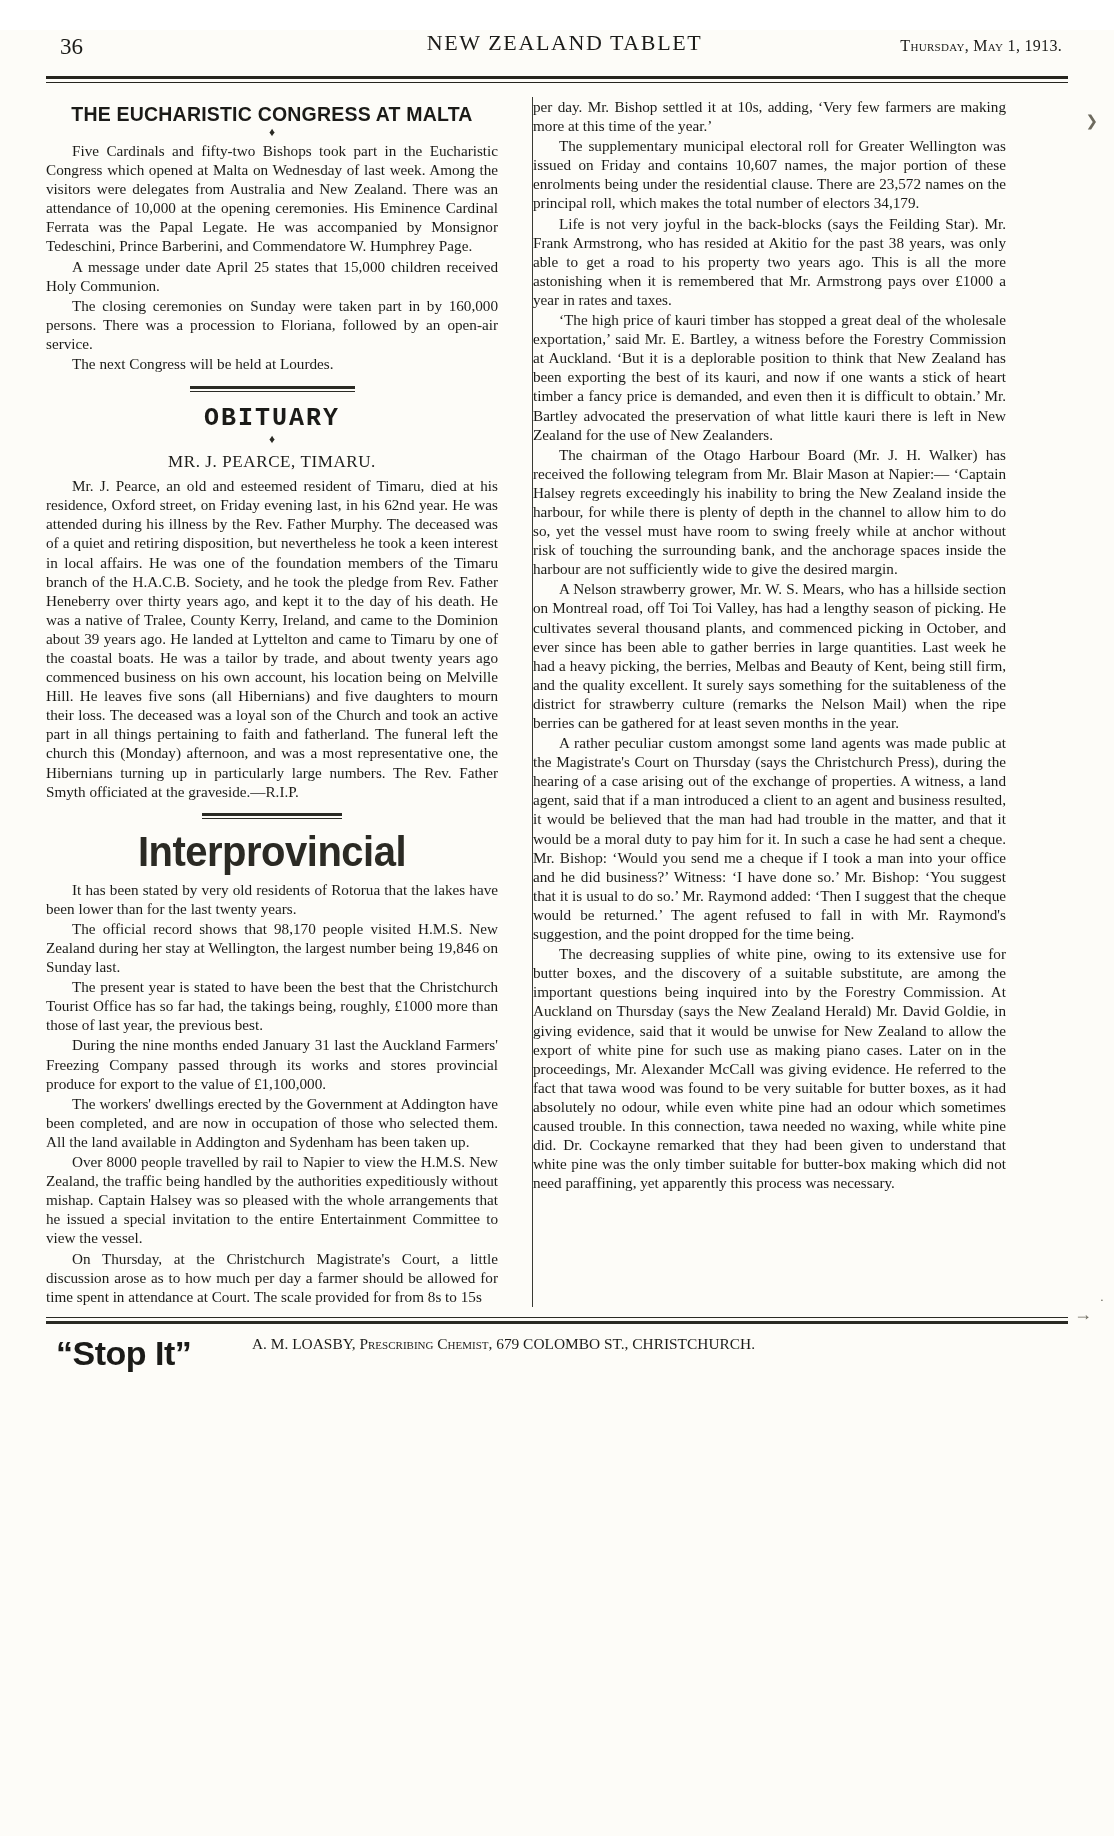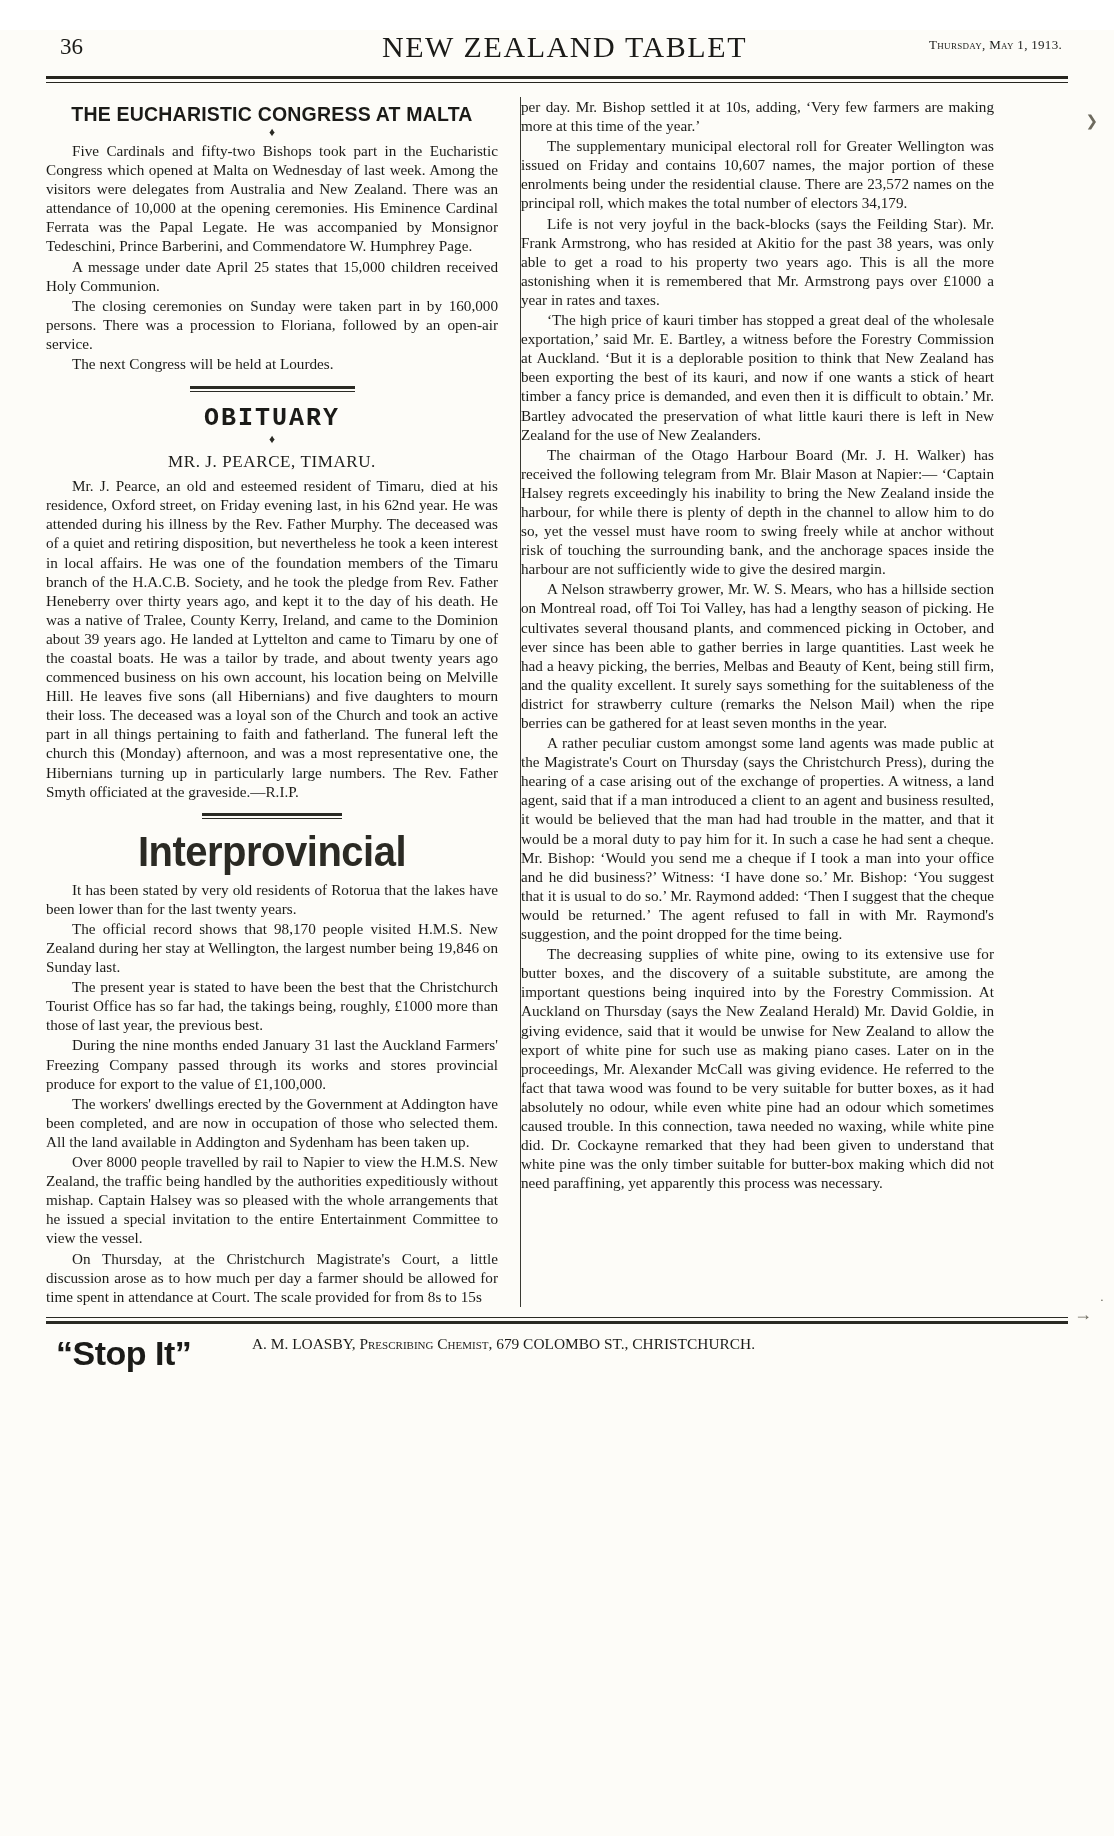--- a/index.html
+++ b/index.html
@@ -36,45 +36,45 @@
     top: 4px;
     font-size: 23px;
     font-family: "Liberation Serif", serif;
   }
   .masthead-title {
     position: absolute;
     left: 15px;
     right: 0;
     top: 0;
     text-align: center;
-    font-size: 30px;
+    font-size: 22px;
     letter-spacing: 1.6px;
     font-family: "Liberation Serif", serif;
   }
   .masthead-date {
     position: absolute;
     right: 8px;
     top: 7px;
-    font-size: 13px;
+    font-size: 16px;
     font-variant: small-caps;
     letter-spacing: 0.3px;
   }
   .rule-double {
     margin: 6px 46px 0 46px;
     border-top: 3px solid #26251f;
     border-bottom: 1px solid #26251f;
     height: 3px;
   }
 
   
   .cols {
     position: relative;
     margin: 14px 46px 0 46px;
     display: flex;
-    gap: 0;
+    gap: 12px;
   }
   .col {
     width: 474px;
     box-sizing: border-box;
   }
   .col.left { padding-right: 22px; }
   .col.right { border-left: 1px solid #3a3a33; }
 
   p.body {
     margin: 0 0 1px 0;

